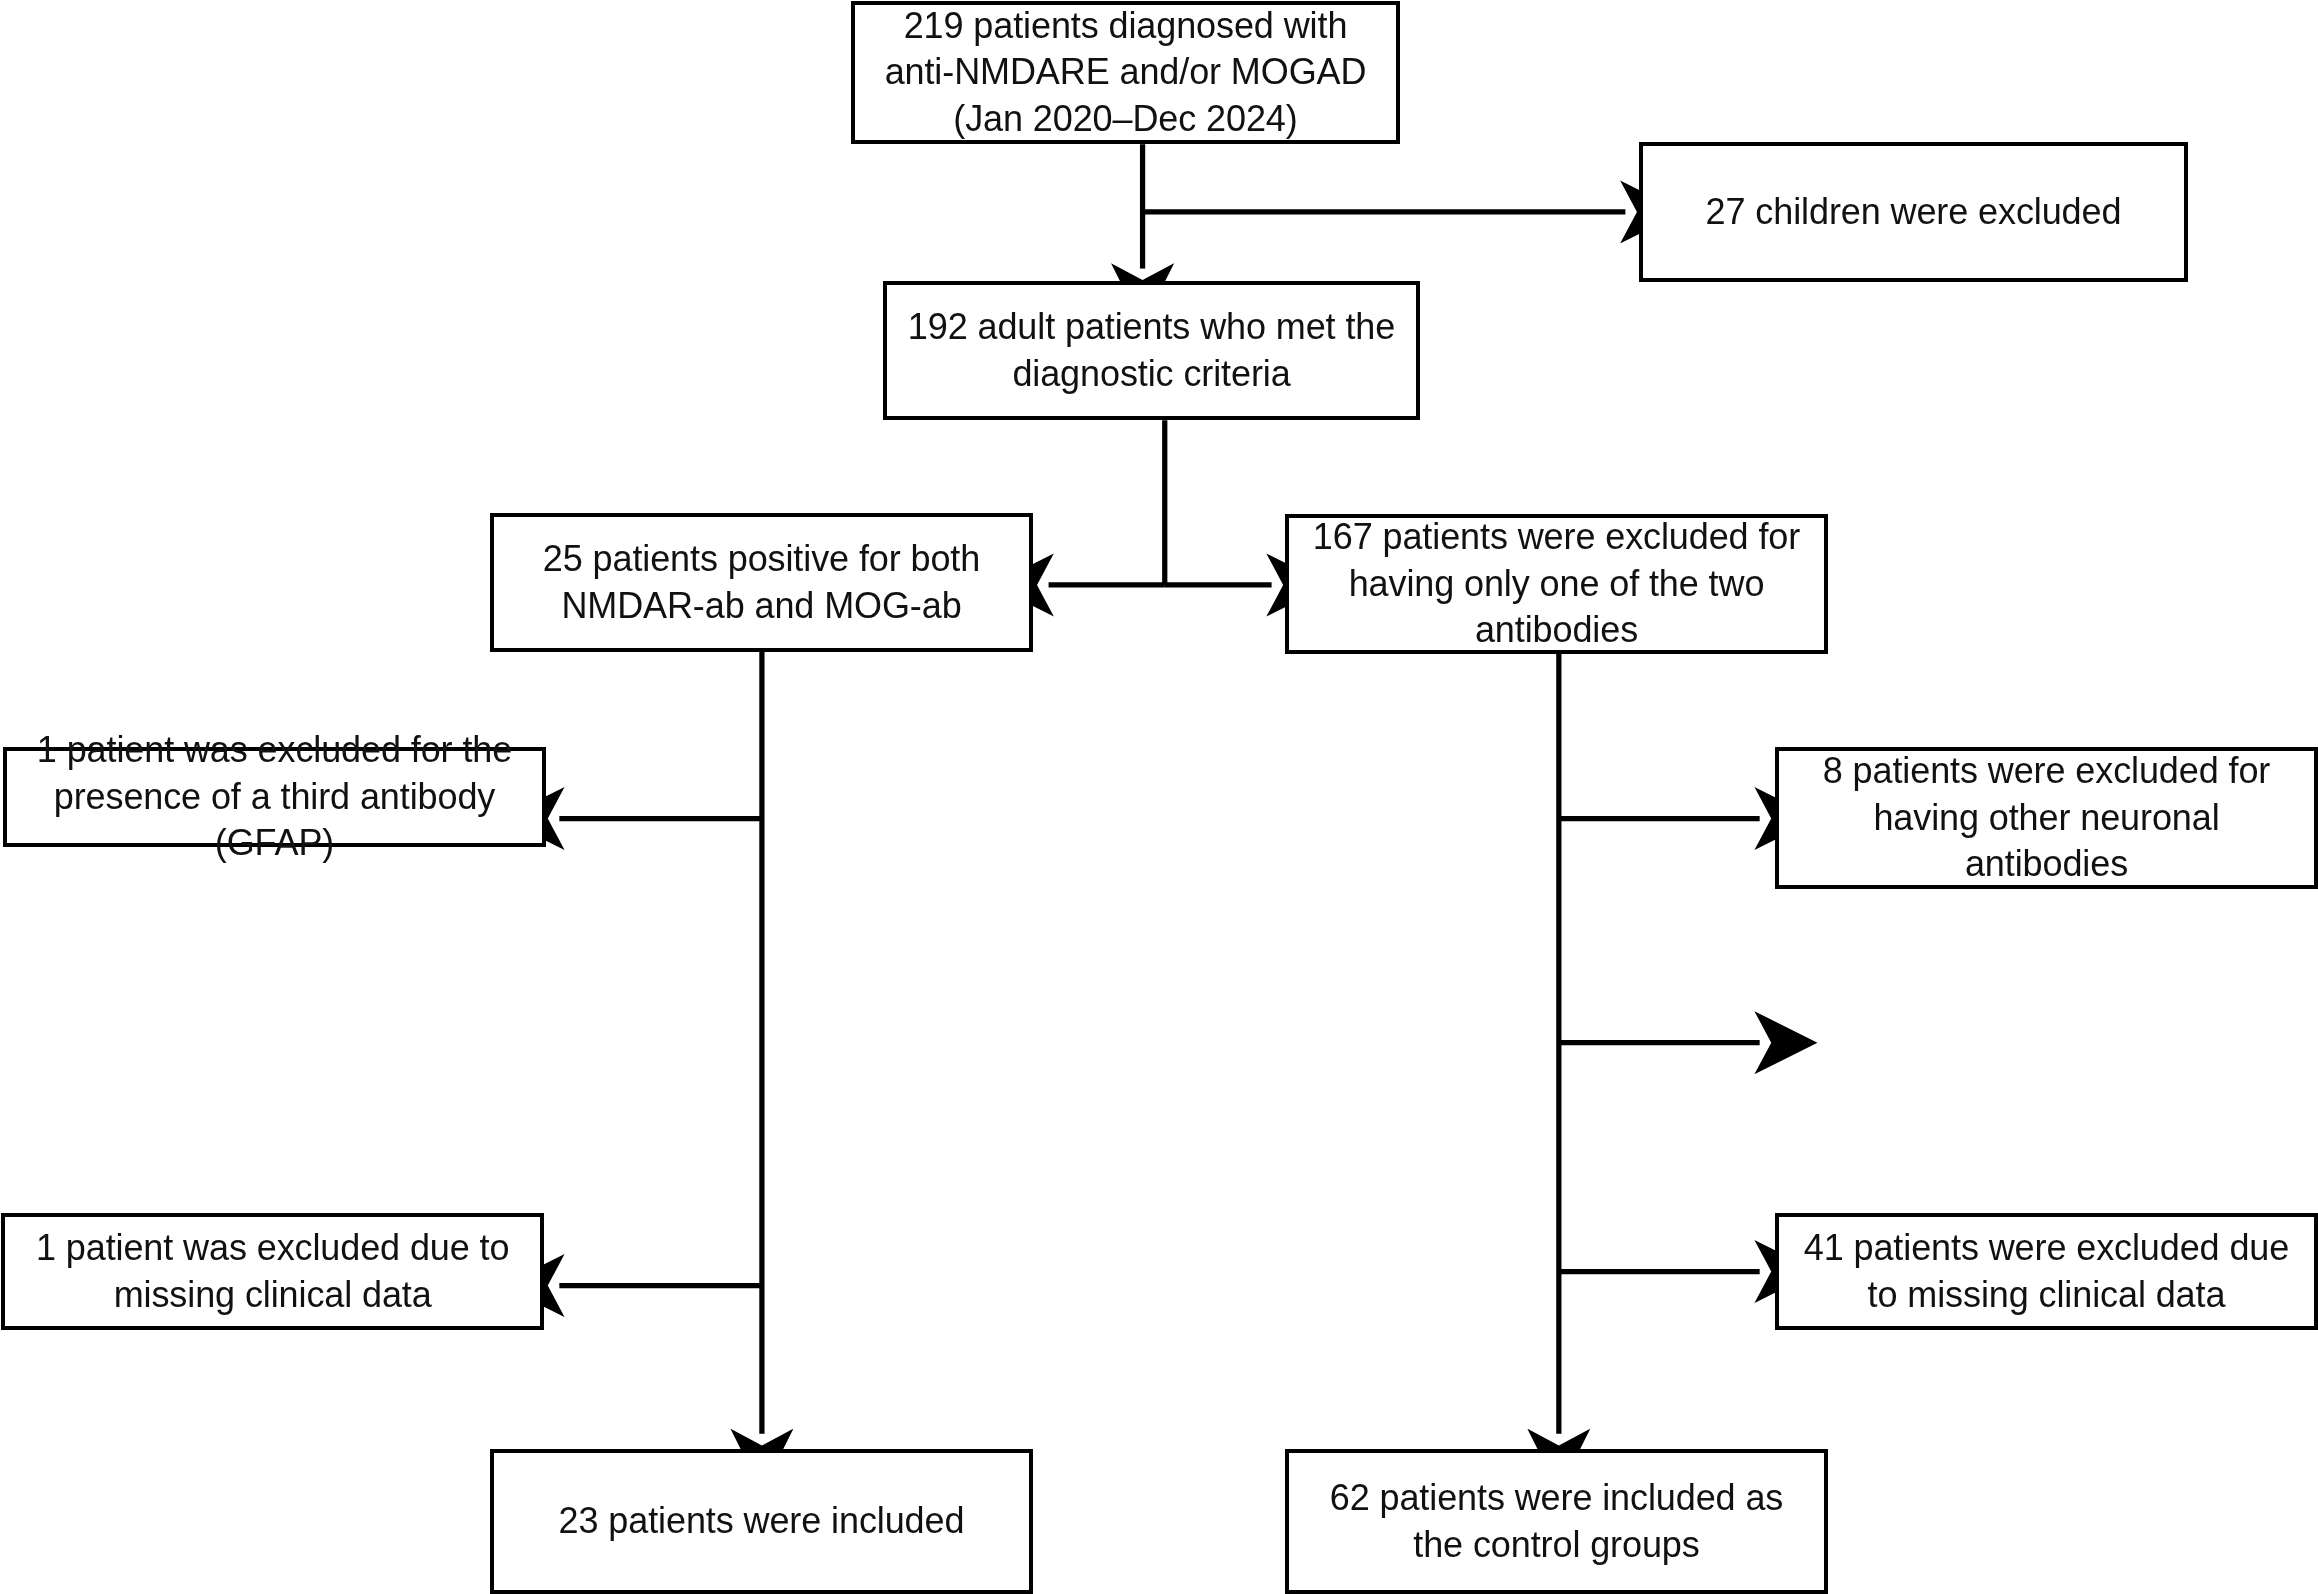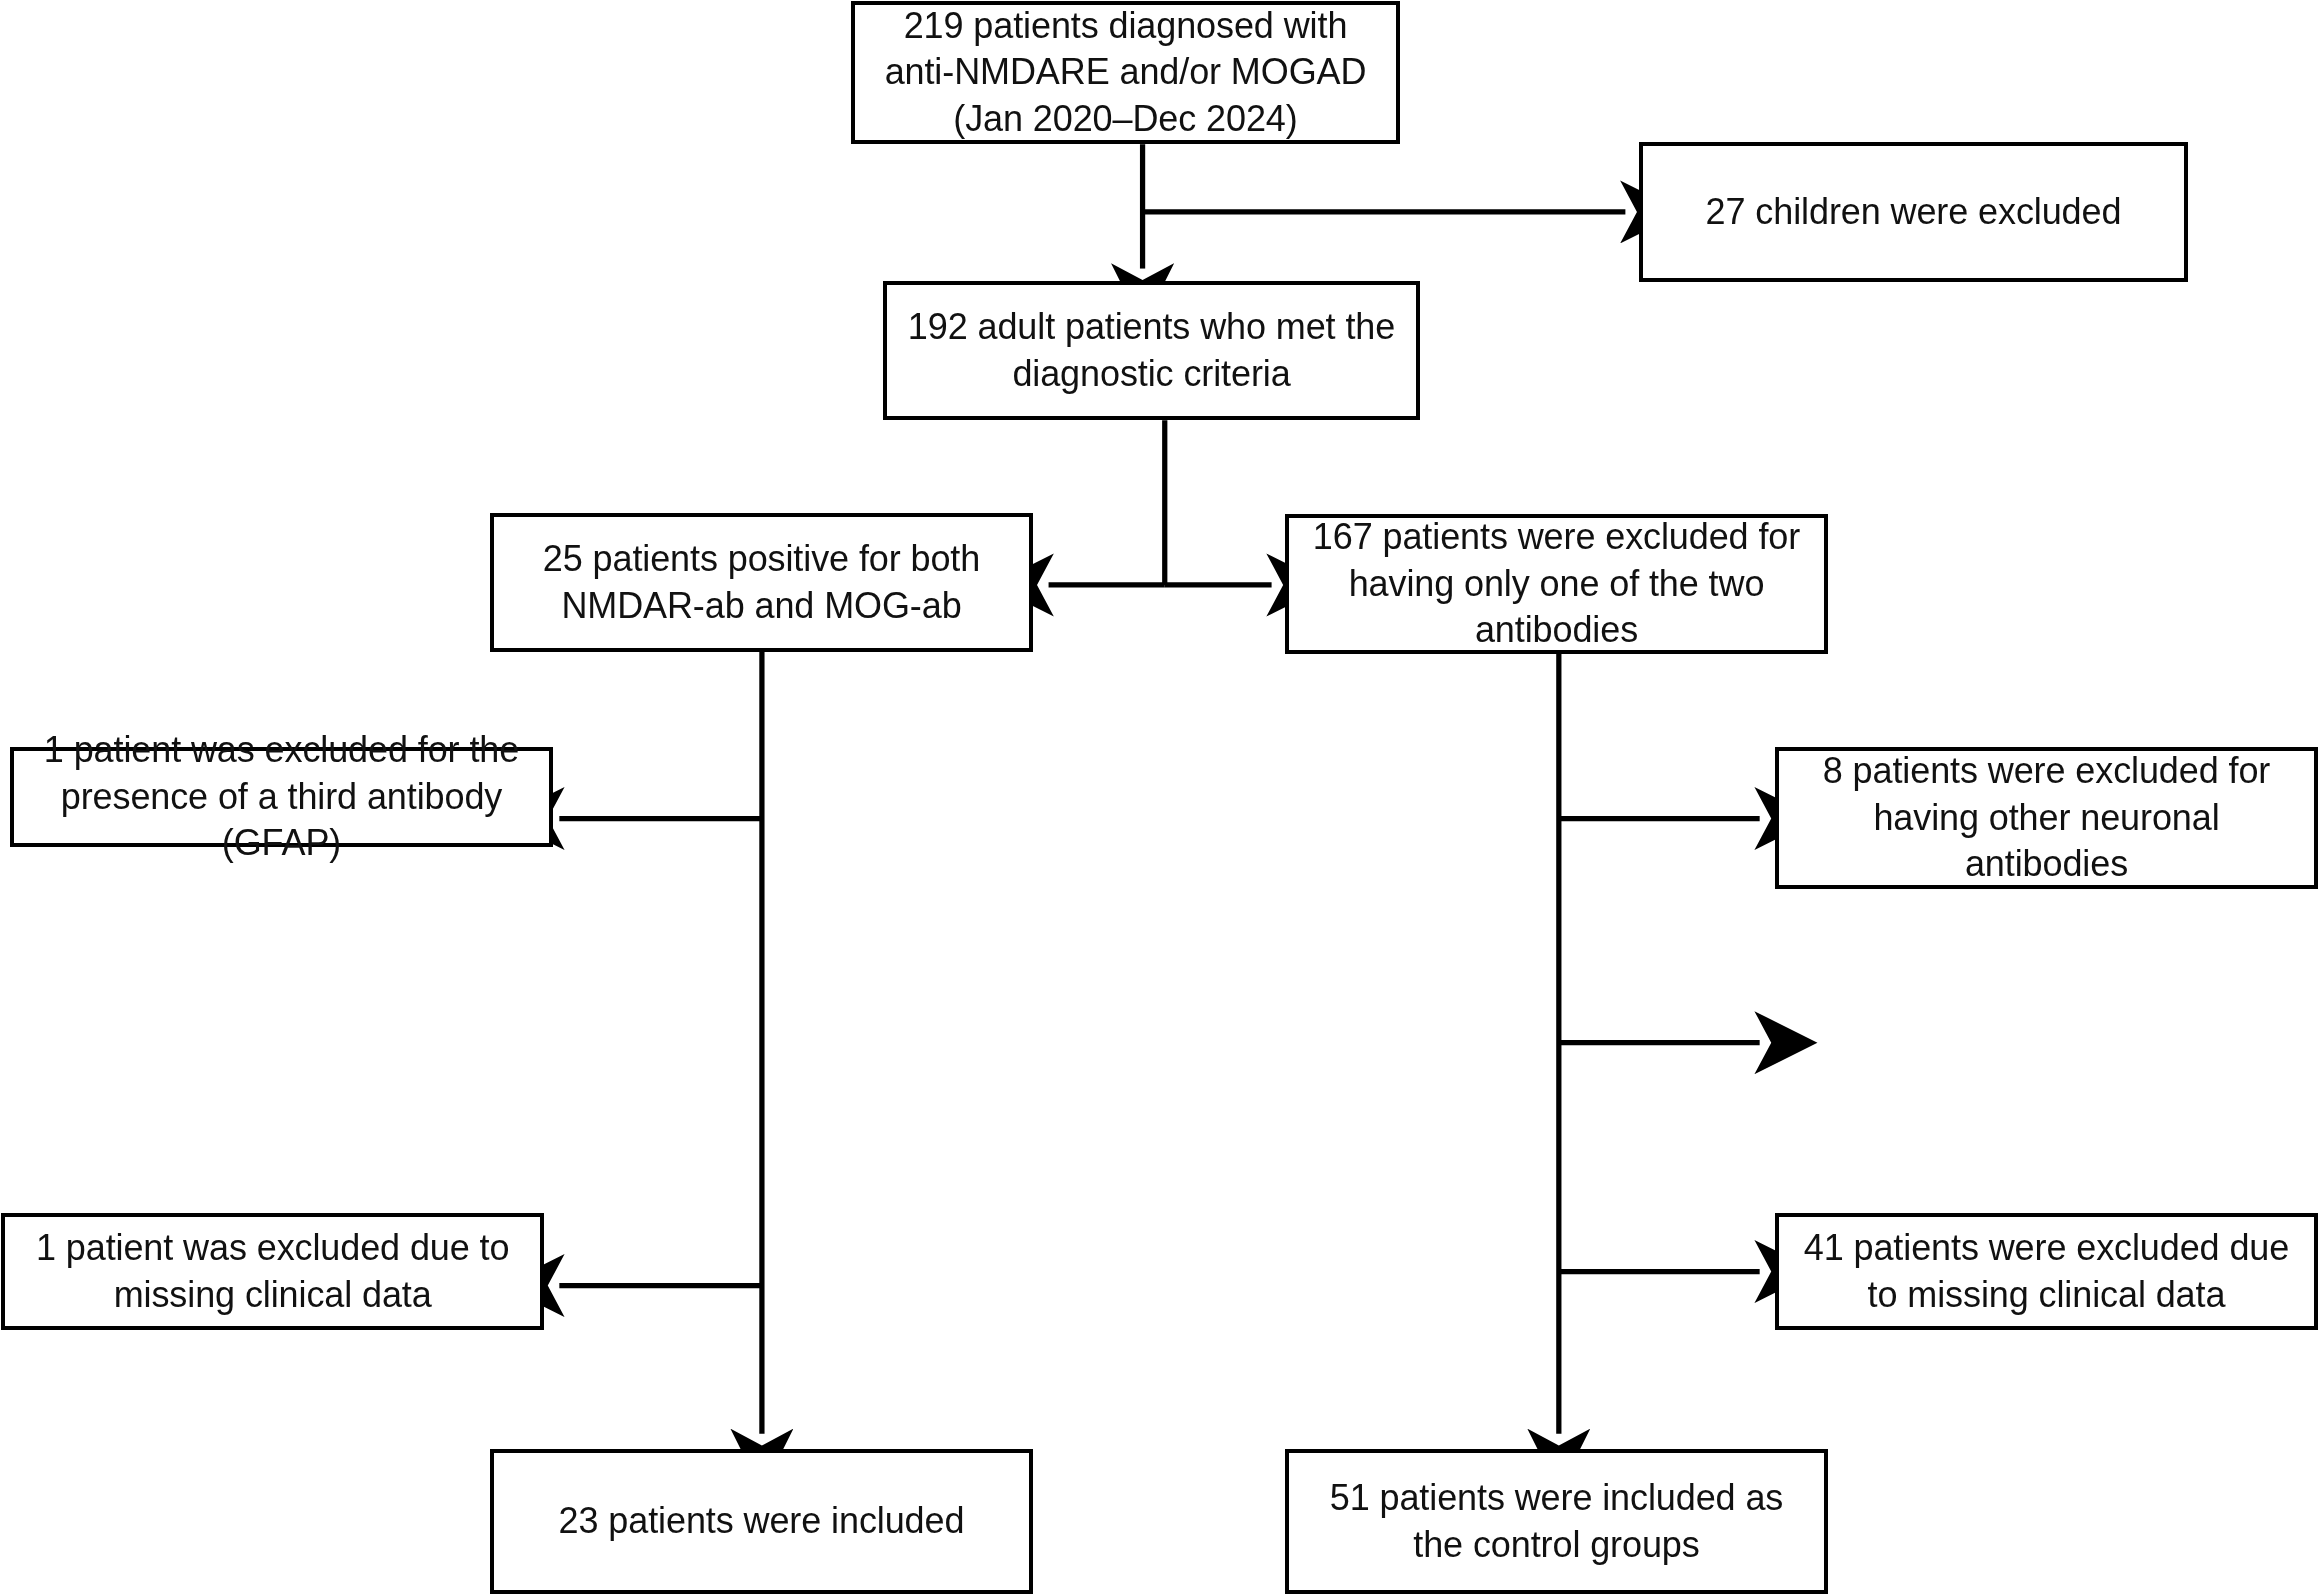--- a/index.html
+++ b/index.html
@@ -108,21 +108,21 @@
     <div class="node-text">25 patients positive for both
 NMDAR-ab and MOG-ab</div>
   </div>
 
   <div class="node-box" style="left:1285px; top:514px; width:543px; height:140px;">
     <div class="node-text">167 patients were excluded for
 having only one of the two
 antibodies</div>
   </div>
 
-  <div class="node-box" style="left:10px; top:747px; width:543px; height:100px;">
+  <div class="node-box" style="left:3px; top:747px; width:543px; height:100px;">
     <div class="node-text">1 patient was excluded for the
 presence of a third antibody
 (GFAP)</div>
   </div>
 
   <div class="node-box" style="left:1775px; top:747px; width:543px; height:142px;">
     <div class="node-text">8 patients were excluded for
 having other neuronal
 antibodies</div>
   </div>
@@ -136,18 +136,18 @@
   <div class="node-box" style="left:1775px; top:1213px; width:543px; height:117px;">
     <div class="node-text">41 patients were excluded due
 to missing clinical data</div>
   </div>
 
   <div class="node-box" style="left:490px; top:1449px; width:543px; height:145px;">
     <div class="node-text">23 patients were included</div>
   </div>
 
   <div class="node-box" style="left:1285px; top:1449px; width:543px; height:145px;">
-    <div class="node-text">51 patients were included as
+    <div class="node-text">62 patients were included as
 the control groups</div>
   </div>
 
 </div>
 
 
 </body></html>

